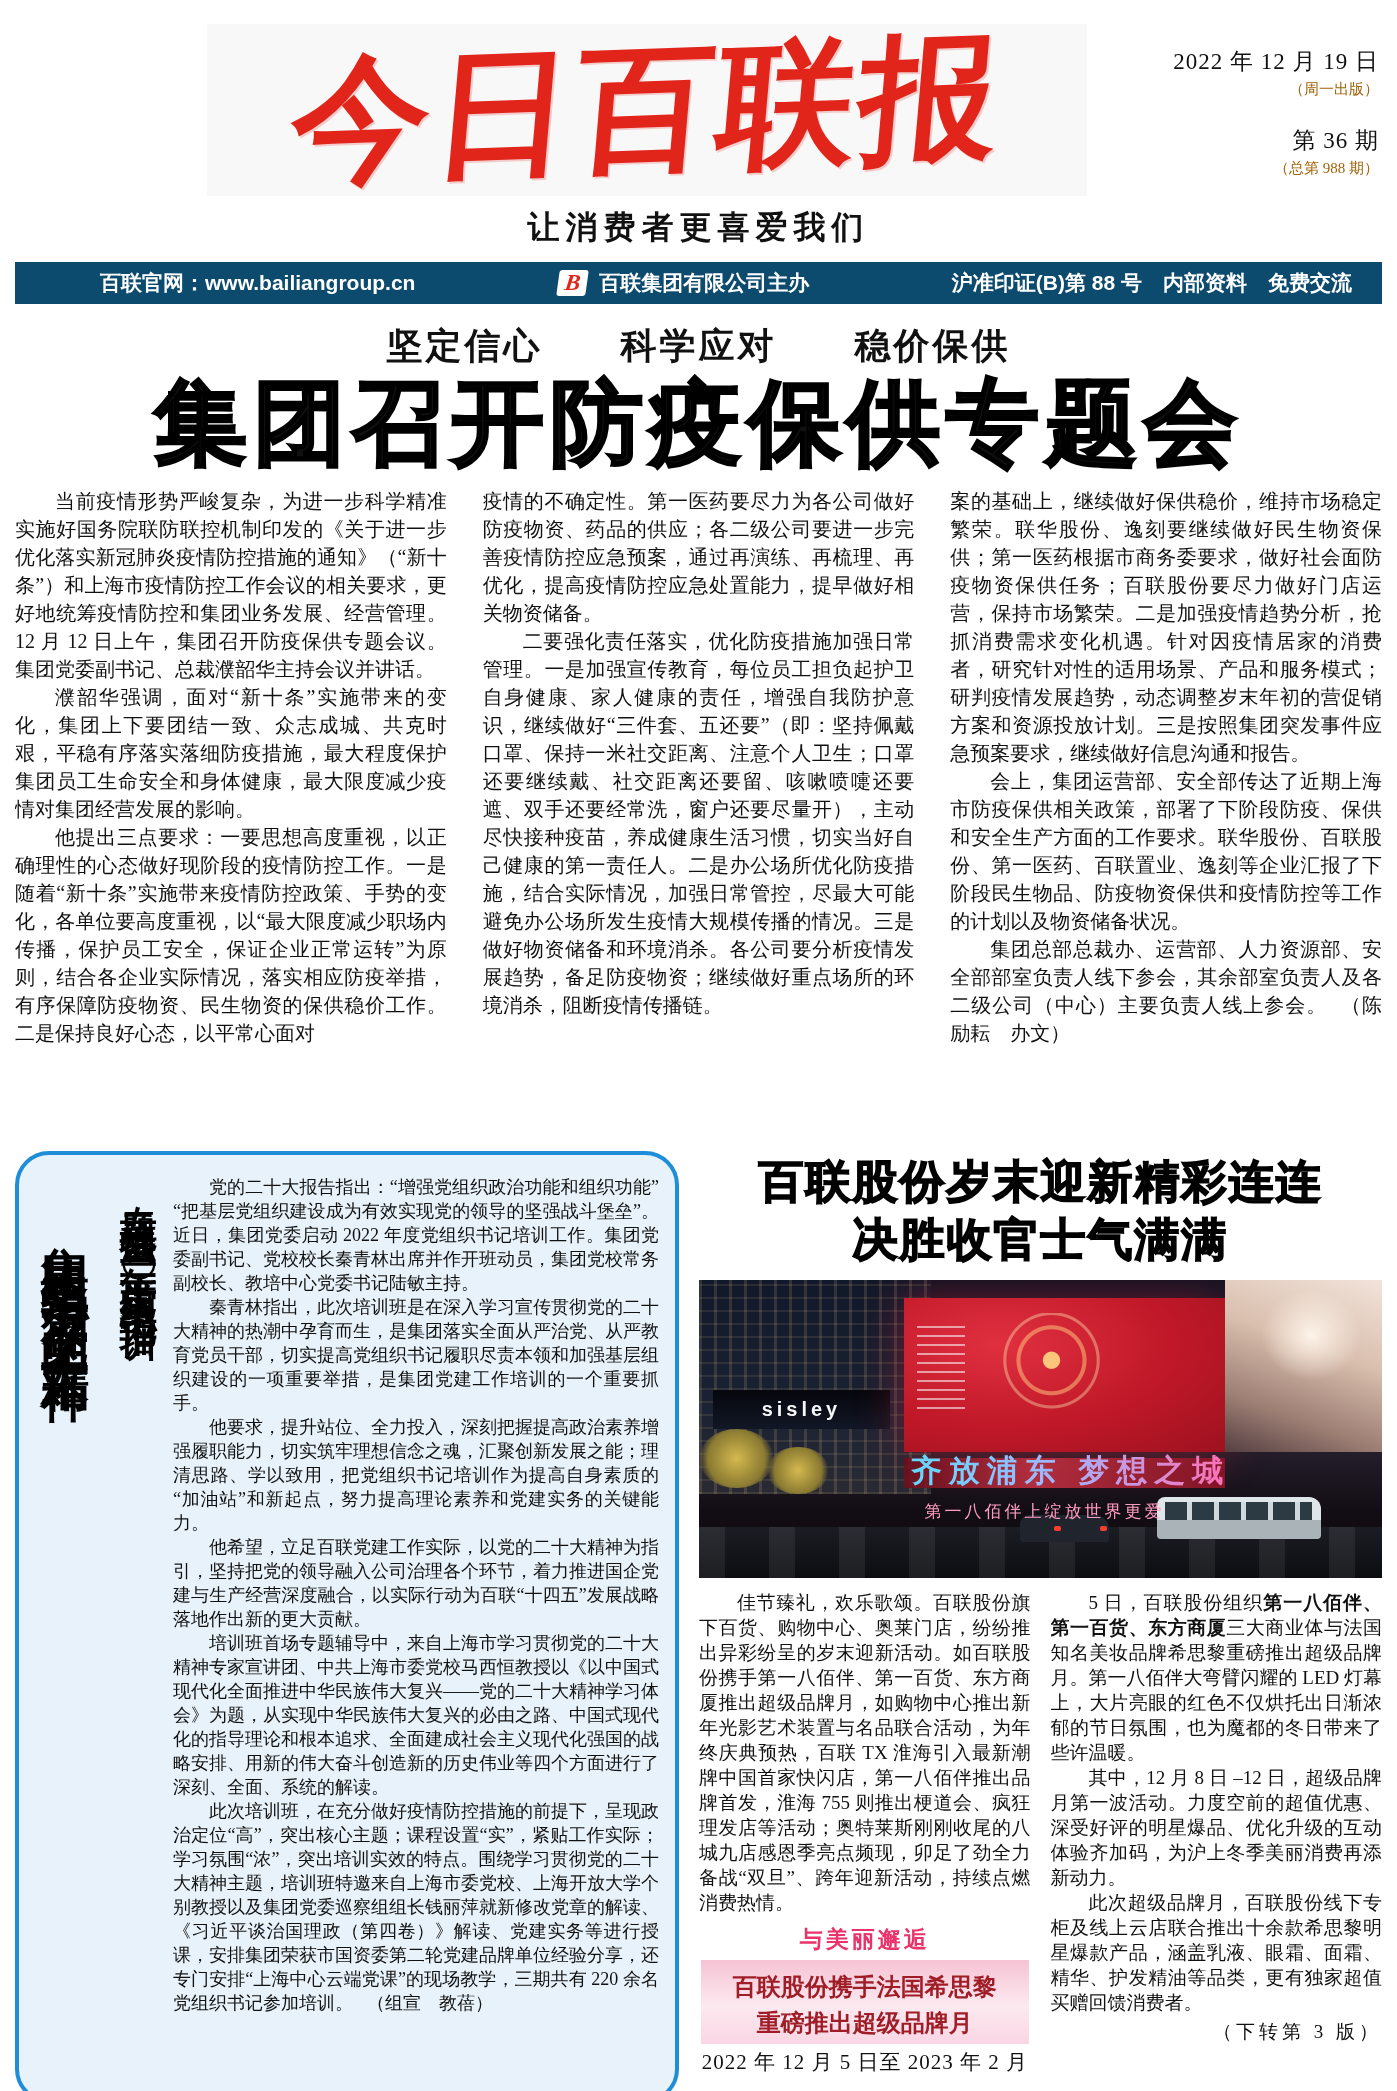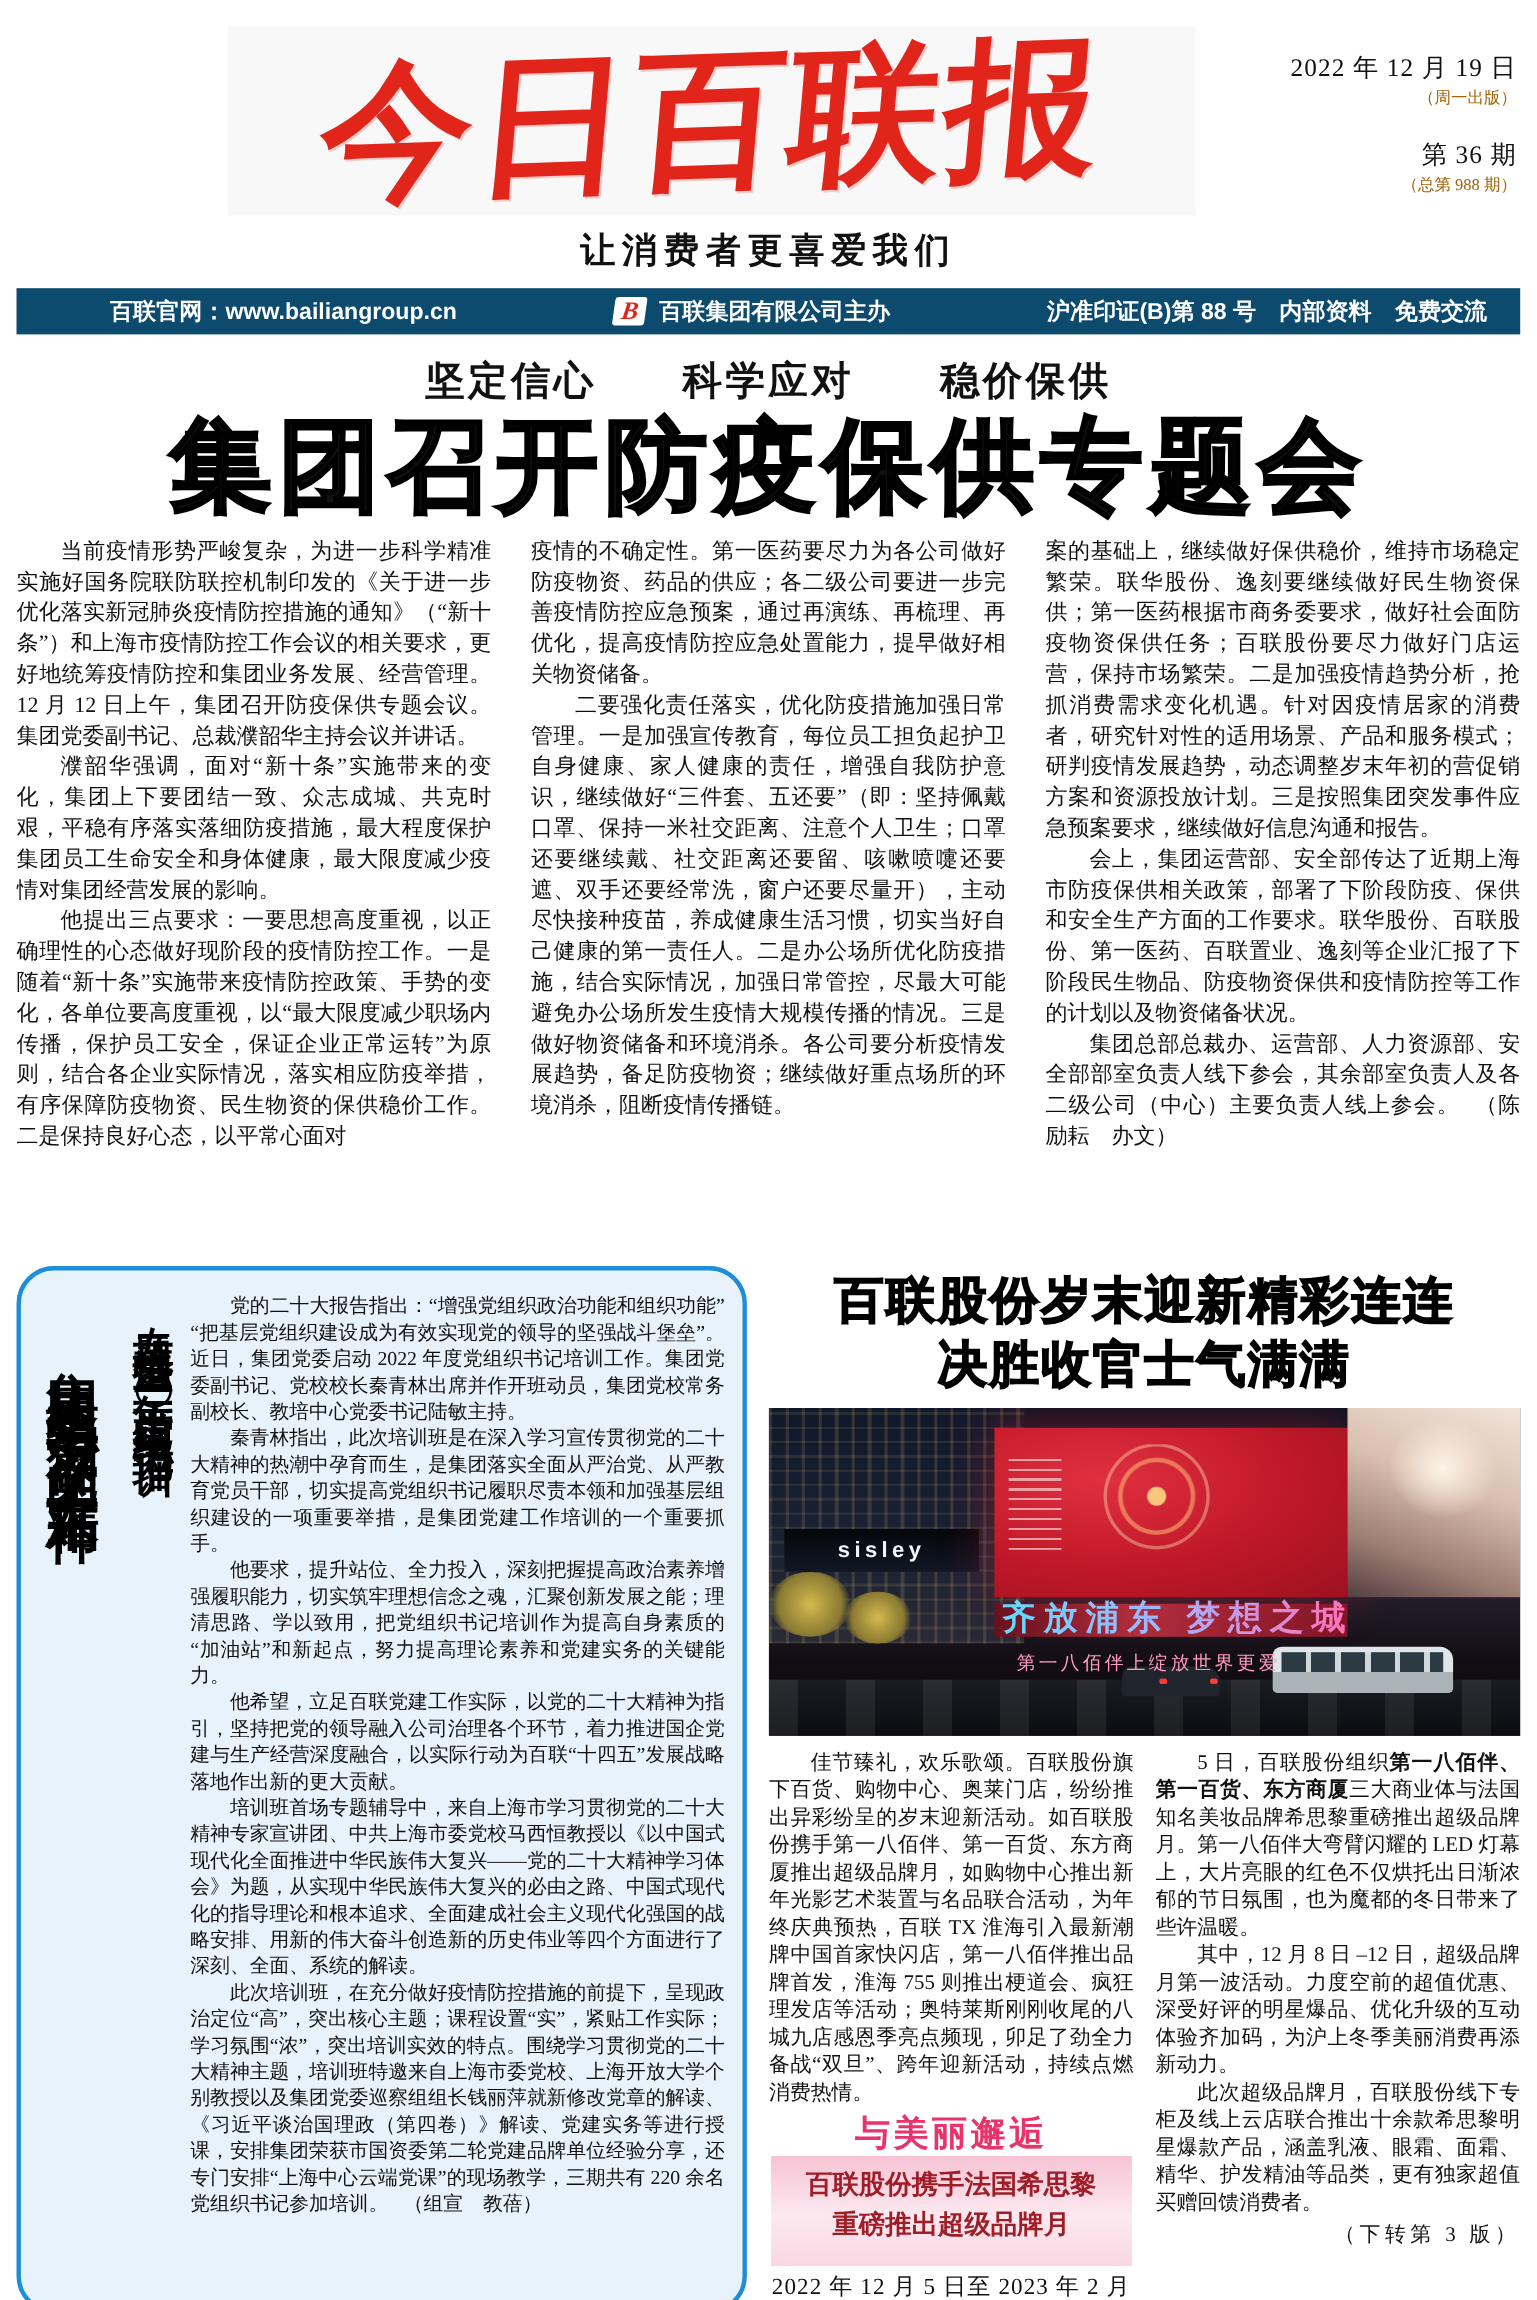--- a/index.html
+++ b/index.html
@@ -54,22 +54,22 @@
   .party-text{flex:1;font-size:18px;line-height:24px;text-align:justify;overflow:hidden;}
   
   .retail{width:683px;}
   .retail-h{margin:2px 0 10px;text-align:center;font-family:"Liberation Sans",sans-serif;
             font-weight:900;font-size:45px;line-height:1.3;letter-spacing:2px;
             -webkit-text-stroke:1.5px #000;}
   .retail-cols{display:flex;gap:20px;font-size:19px;line-height:25px;text-align:justify;}
   .rcol{flex:1;overflow:hidden;}
   .promo{margin-top:12px;text-align:center;}
   .promo-title{color:#e8336b;font-family:"Liberation Sans",sans-serif;font-weight:900;
-               font-size:32px;letter-spacing:3px;}
-  .promo-banner{margin:8px 2px 4px;padding:9px 0 19px;
+               font-size:23px;letter-spacing:3px;}
+  .promo-banner{margin:8px 2px 4px;padding:9px 0 3px;
                 background:linear-gradient(180deg,#f6c3d4 0%,#fce9f0 55%,#f9d6e3 100%);
                 color:#9e1d27;font-weight:700;font-size:24px;line-height:1.5;}
   .promo-date{font-size:21px;margin-top:6px;letter-spacing:1px;}
   .jump{text-align:right;margin-top:4px;letter-spacing:4px;}
   
   .photo{position:relative;height:298px;margin:4px 0 12px;overflow:hidden;
          background:linear-gradient(180deg,#0c1322 0%,#182032 34%,#241d2a 58%,#120d14 78%,#0a0a0d 100%);}
   .ph-bldg-left{position:absolute;left:0;top:0;width:34%;height:72%;
       background:
         repeating-linear-gradient(90deg,rgba(255,214,140,.14) 0 3px,transparent 3px 15px),

